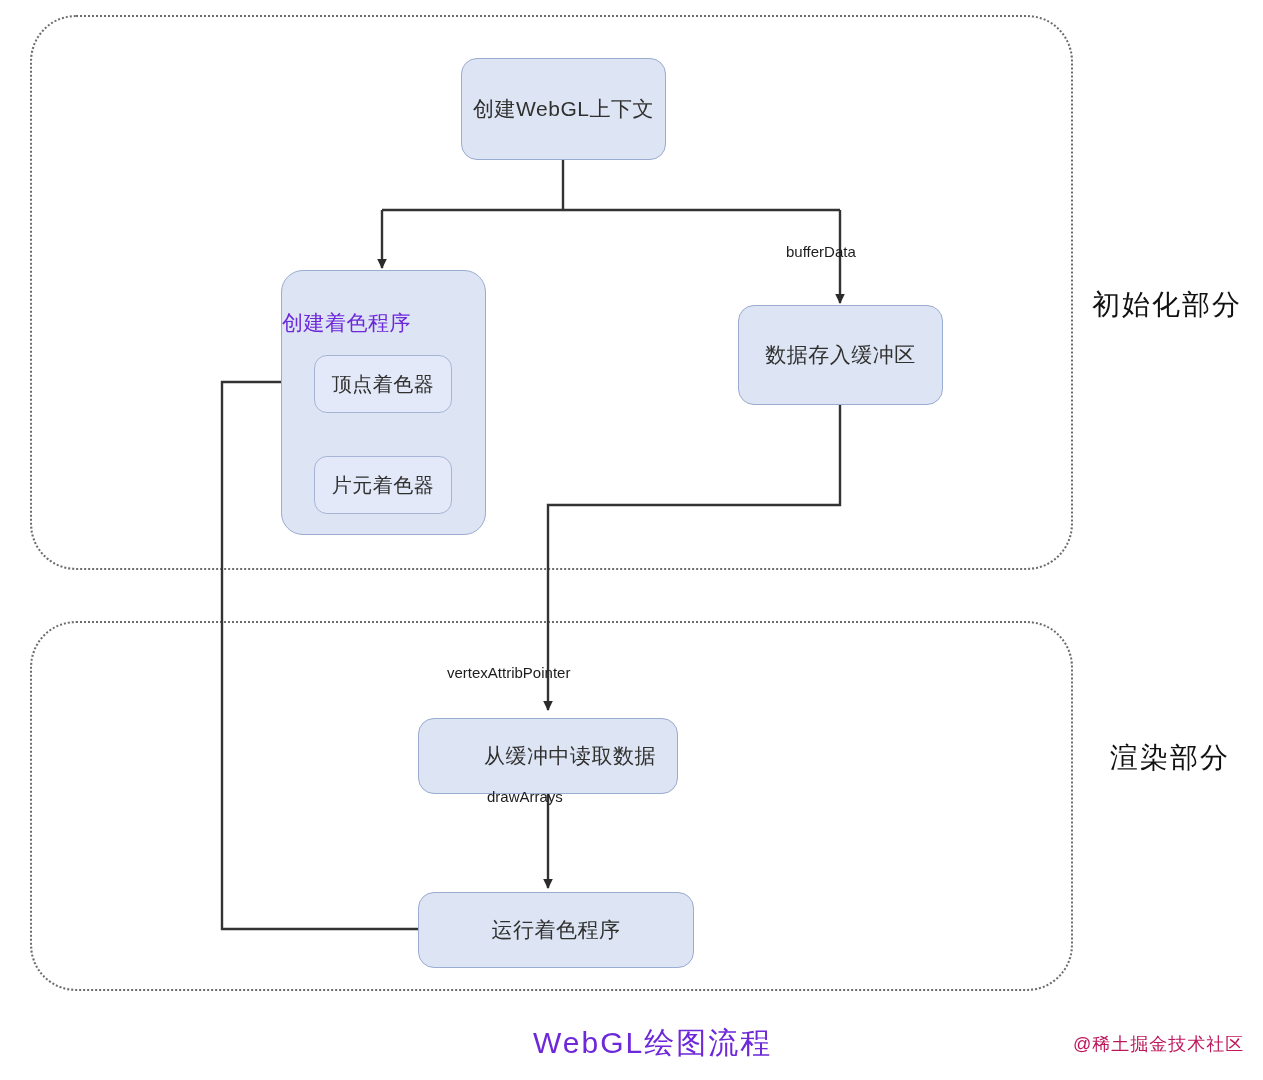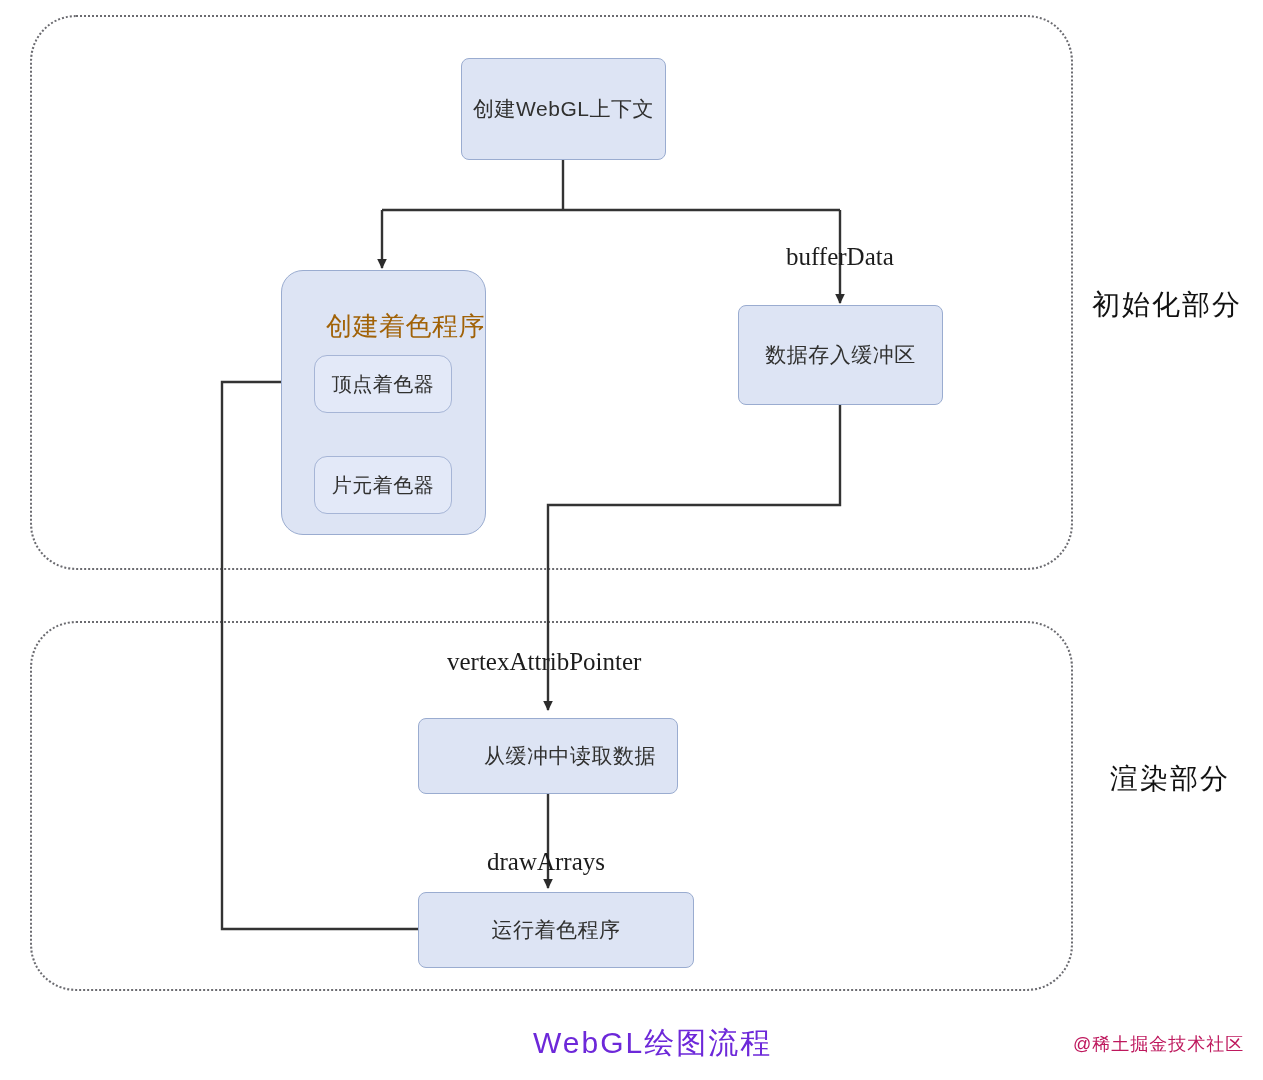--- a/index.html
+++ b/index.html
@@ -23,21 +23,21 @@
     top: 0;
     width: 1263px;
     height: 1080px;
     pointer-events: none;
   }
   .node {
     position: absolute;
     box-sizing: border-box;
     background: #dde4f4;
     border: 1.6px solid #9aacd0;
-    border-radius: 8px;
+    border-radius: 16px;
     display: flex;
     align-items: center;
     justify-content: center;
     color: #30302f;
     font-size: 21px;
     letter-spacing: 0.5px;
     line-height: 1.2;
   }
   .node-inner {
     background: #e3e9f8;
@@ -48,46 +48,45 @@
   .group-box {
     position: absolute;
     box-sizing: border-box;
     background: #dde4f4;
     border: 1.6px solid #9aacd0;
     border-radius: 22px;
   }
   .group-title {
     position: absolute;
     width: 100%;
-    text-align: right;
-    color: #a16207;
-    font-size: 26px;
+    text-align: left;
+    color: #6d28d9;
+    font-size: 21px;
     letter-spacing: 0.5px;
   }
   .region {
     position: absolute;
     box-sizing: border-box;
     border: 2.5px dotted #6b6b70;
     border-radius: 46px;
     background: transparent;
   }
   .region-label {
     position: absolute;
     color: #111111;
     font-size: 28px;
     letter-spacing: 2px;
     white-space: nowrap;
   }
   .edge-label {
     position: absolute;
     color: #1c1c1c;
-    font-size: 25px;
+    font-size: 15px;
     white-space: nowrap;
     text-align: center;
-    font-family: Liberation Serif, serif;
   }
   .caption {
     position: absolute;
     color: #6d28d9;
     font-size: 30px;
     letter-spacing: 2px;
     white-space: nowrap;
   }
   .watermark {
     position: absolute;
@@ -99,21 +98,21 @@
 </style>
 </head>
 <body>
 
 <div id="canvas">
 
   <div class="region" style="left:30px; top:15px; width:1043px; height:555px;"></div>
   <div class="region" style="left:30px; top:621px; width:1043px; height:370px;"></div>
 
   <div class="region-label" style="left:1092px; top:286px;text-align:right;">初始化部分</div>
-  <div class="region-label" style="left:1110px; top:760px;">渲染部分</div>
+  <div class="region-label" style="left:1110px; top:739px;">渲染部分</div>
 
   <svg class="layer" viewBox="0 0 1263 1080">
     <defs>
       <marker id="arrow" markerWidth="11" markerHeight="11" refX="9" refY="5.5" orient="auto" markerUnits="userSpaceOnUse">
         <path d="M0,0.7 L10,5.5 L0,10.3 z" fill="#2b2b2b"></path>
       </marker>
     </defs>
     <g stroke="#333333" stroke-width="2.4" fill="none">
 
       <path d="M563,160 L563,210"></path>
@@ -156,19 +155,19 @@
 
   <div class="node" style="left:418px; top:718px; width:260px; height:76px;padding-left:44px;">
     <span>从缓冲中读取数据</span>
   </div>
 
   <div class="node" style="left:418px; top:892px; width:276px; height:76px;">
     <span>运行着色程序</span>
   </div>
 
   <div class="edge-label" style="left:786px; top:243px;">bufferData</div>
-  <div class="edge-label" style="left:447px; top:648px;">vertexAttribPointer</div>
-  <div class="edge-label" style="left:487px; top:848px;">drawArrays</div>
+  <div class="edge-label" style="left:447px; top:664px;">vertexAttribPointer</div>
+  <div class="edge-label" style="left:487px; top:788px;">drawArrays</div>
 
   <div class="caption" style="left:533px; top:1023px;">WebGL绘图流程</div>
   <div class="watermark" style="left:1073px; top:1032px;">@稀土掘金技术社区</div>
 
 </div>
 
 </body></html>

